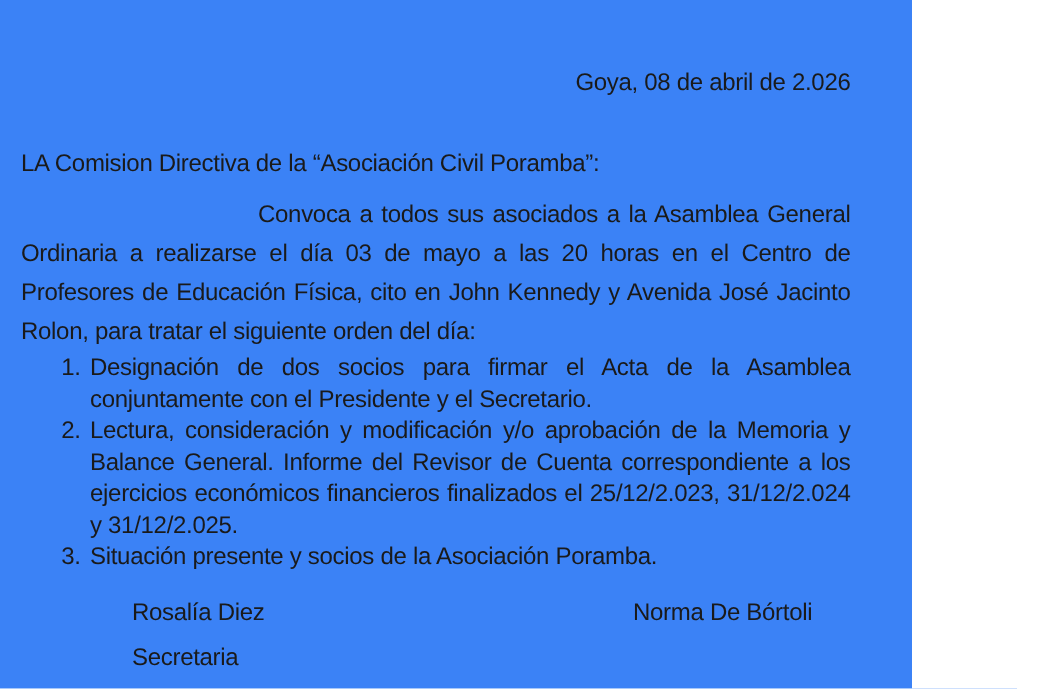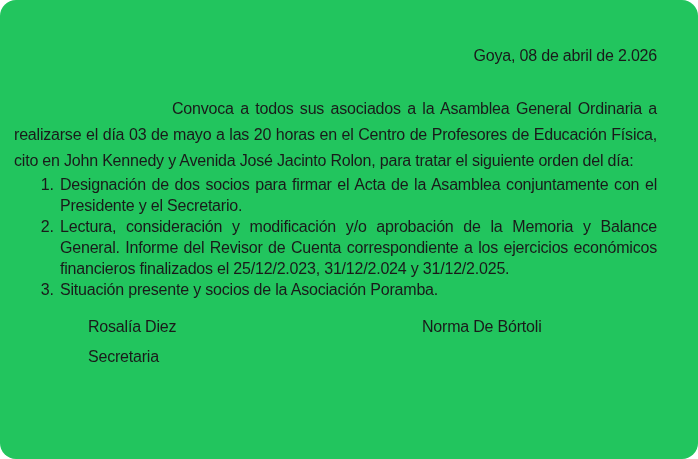--- a/index.html
+++ b/index.html
@@ -2,32 +2,31 @@
 <html><head>
 <meta charset="utf-8">
 <style>
   html, body {
     margin: 0;
     padding: 0;
     background: #ffffff;
   }
   .page {
     position: relative;
-    width: 698px;
+    width: 608px;
     height: 459px;
     box-sizing: border-box;
-    background: #22c55e;
+    background: #3b82f6;
     color: #1a1a1a;
     font-family: "Liberation Sans", sans-serif;
     font-size: 16px;
     letter-spacing: -0.2px;
     line-height: 26px;
     padding: 42px 41px 0 14px;
     overflow: hidden;
-    border-radius: 16px;
   }
   .date-line {
     text-align: right;
     line-height: 27px;
     margin: 0 0 27px 0;
   }
   .salutation {
     margin: 0;
     line-height: 27px;
   }
@@ -61,20 +60,21 @@
   .sig-right { left: 408px; width: 160px; text-align: left; }
   .sig-name, .sig-title { display: block; }
 </style>
 </head>
 <body>
 
 <div class="page">
 
   <p class="date-line">Goya, 08 de abril de 2.026</p>
 
+  <p class="salutation">LA Comision Directiva de la “Asociación Civil Poramba”:</p>
 
   <p class="intro">Convoca a todos sus asociados a la Asamblea General Ordinaria a realizarse el día 03 de mayo a las 20 horas en el Centro de Profesores de Educación Física, cito en John Kennedy y Avenida José Jacinto Rolon, para tratar el siguiente orden del día:</p>
 
   <ol class="agenda">
     <li>Designación de dos socios para firmar el Acta de la Asamblea conjuntamente con el Presidente y el Secretario.</li>
     <li>Lectura, consideración y modificación y/o aprobación de la Memoria y Balance General.  Informe  del  Revisor  de  Cuenta  correspondiente  a  los  ejercicios económicos financieros finalizados el 25/12/2.023, 31/12/2.024 y 31/12/2.025.</li>
     <li>Situación presente y socios de la Asociación Poramba.</li>
   </ol>
 
   <div class="signatures">

